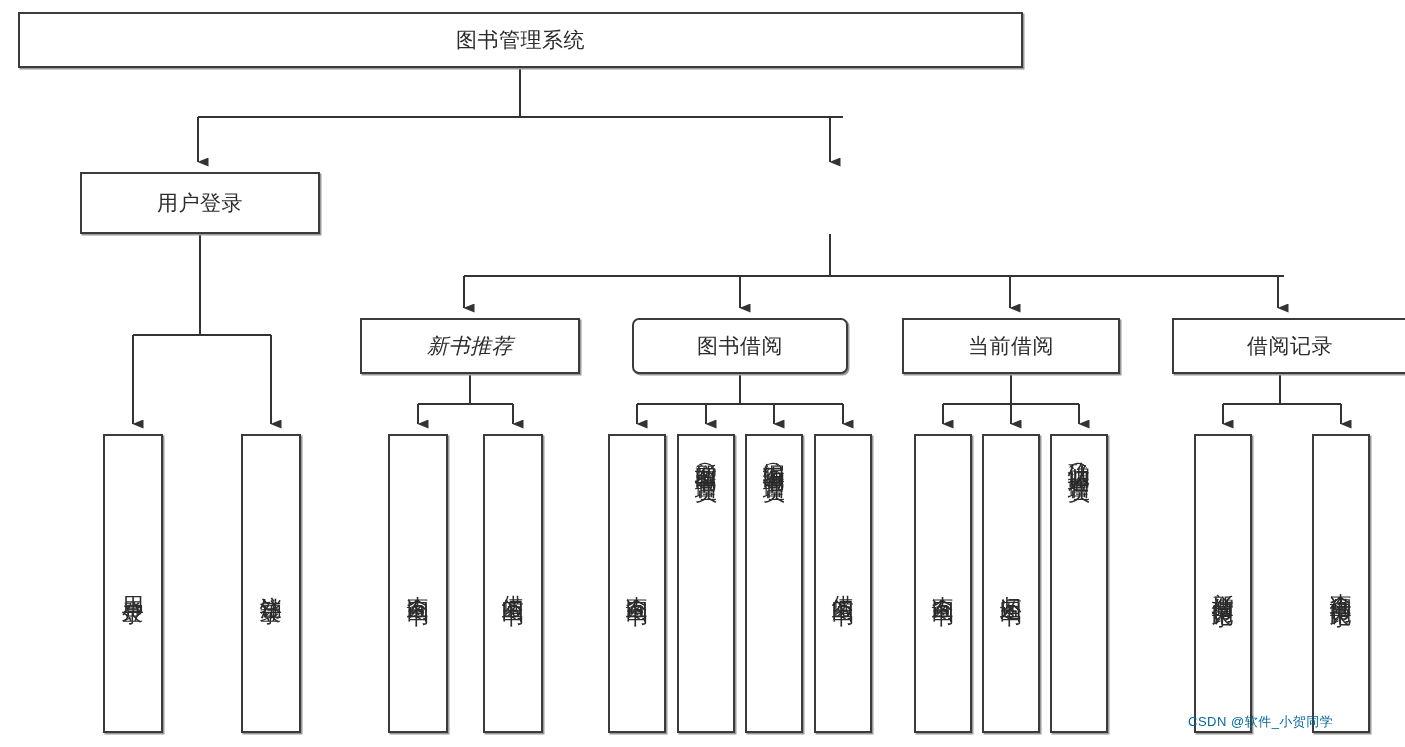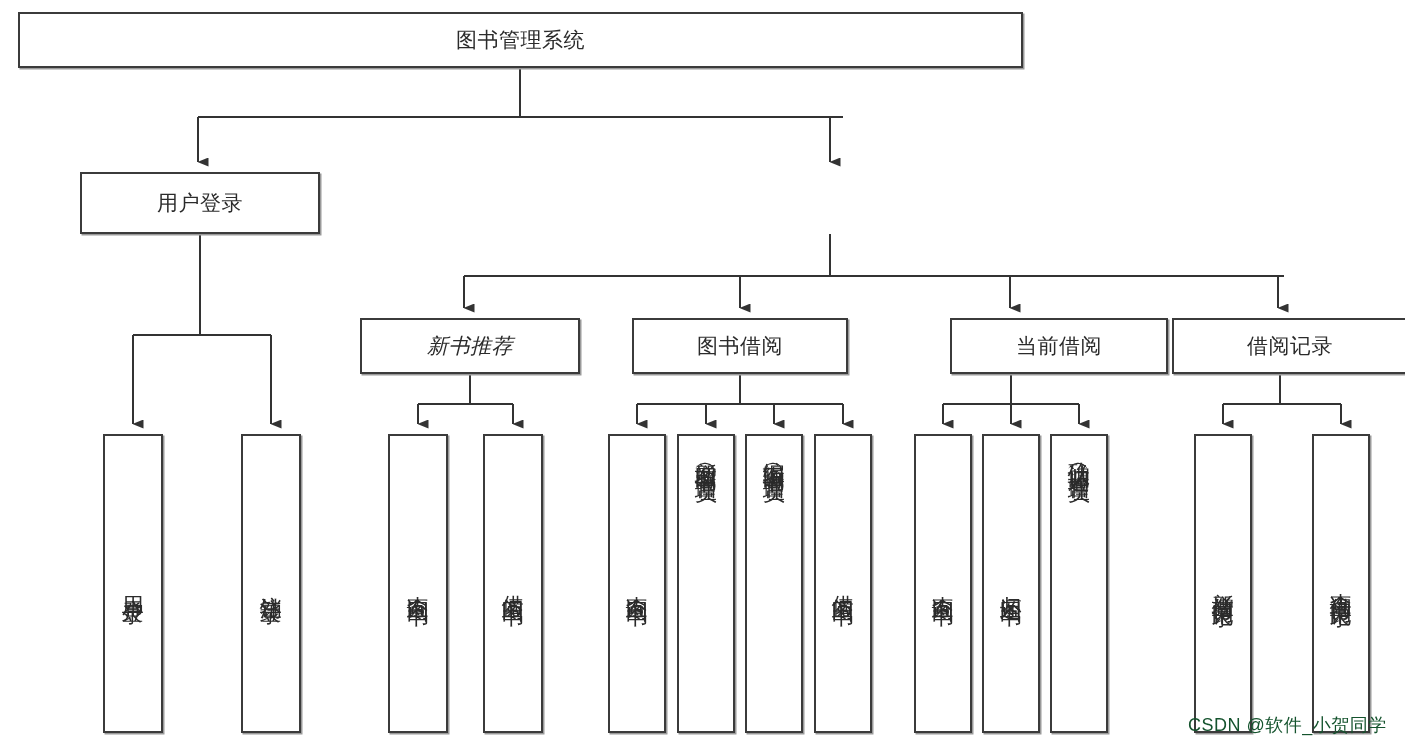--- a/index.html
+++ b/index.html
@@ -56,22 +56,22 @@
     white-space: nowrap;
   }
   .node-box.vertical.centered {
     align-items: center;
     padding-top: 0;
   }
   #watermark {
     position: absolute;
     left: 1188px;
     top: 713px;
-    font-size: 18px;
-    color: #14532d;
+    font-size: 13px;
+    color: #0369a1;
     white-space: nowrap;
     letter-spacing: 0.5px;
   }
 </style>
 </head>
 <body>
 
 <div id="diagram-root">
 
   <svg id="connector-layer" viewBox="0 0 1405 747" xmlns="http://www.w3.org/2000/svg">
@@ -128,24 +128,24 @@
     <span class="node-label">图书管理系统</span>
   </div>
 
   <div class="node-box" style="left: 80px; top: 172px; width: 240px; height: 62px;">
     <span class="node-label">用户登录</span>
   </div>
 
   <div class="node-box" style="left: 360px; top: 318px; width: 220px; height: 56px; font-style: italic;">
     <span class="node-label">新书推荐</span>
   </div>
-  <div class="node-box" style="left: 632px; top: 318px; width: 216px; height: 56px;">
+  <div class="node-box" style="left: 632px; top: 318px; width: 216px; height: 56px; border-radius: 7px;">
     <span class="node-label">图书借阅</span>
   </div>
-  <div class="node-box" style="left: 902px; top: 318px; width: 218px; height: 56px; margin-left: 48px;">
+  <div class="node-box" style="left: 902px; top: 318px; width: 218px; height: 56px;">
     <span class="node-label">当前借阅</span>
   </div>
   <div class="node-box" style="left: 1172px; top: 318px; width: 236px; height: 56px;">
     <span class="node-label">借阅记录</span>
   </div>
 
   <div class="node-box vertical centered" style="left: 103px; top: 434px; width: 60px; height: 299px;">
     <span class="node-label">用户登录</span>
   </div>
   <div class="node-box vertical centered" style="left: 241px; top: 434px; width: 60px; height: 299px;">

